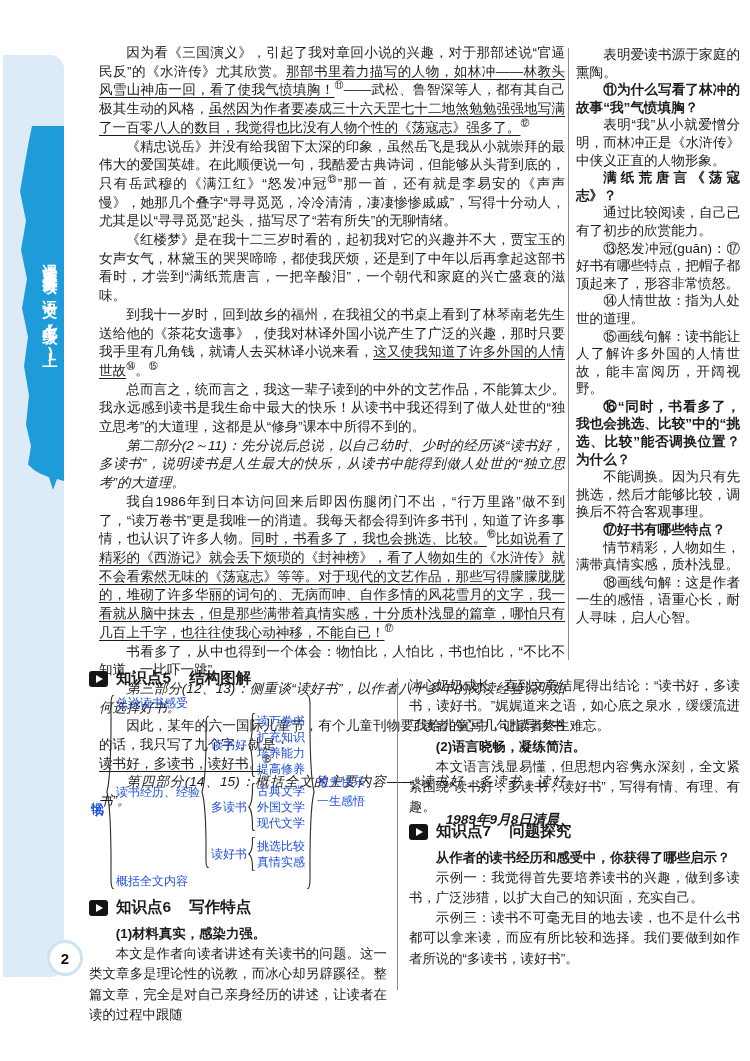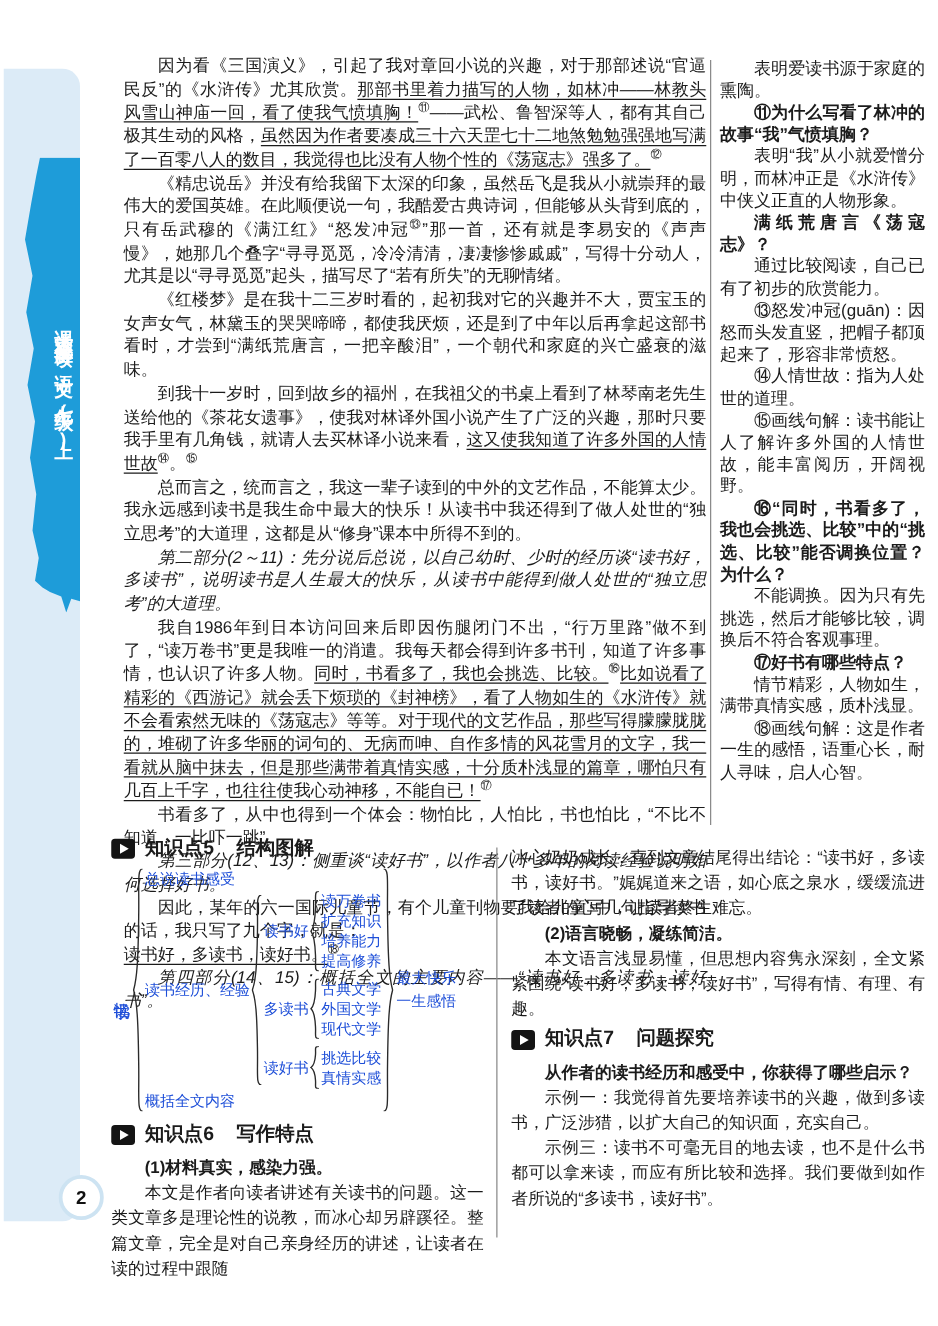--- a/index.html
+++ b/index.html
@@ -99,32 +99,33 @@
   <p><span>《红楼梦》是在我十二三岁时看的，起初我对它的兴趣并不大，贾宝玉的女声女气，林黛玉的哭哭啼啼，都使我厌烦，还是到了中年以后再拿起这部书看时，才尝到“满纸荒唐言，一把辛酸泪”，一个朝代和家庭的兴亡盛衰的滋味。</span></p>
   <p><span>到我十一岁时，回到故乡的福州，在我祖父的书桌上看到了林琴南老先生送给他的《茶花女遗事》，使我对林译外国小说产生了广泛的兴趣，那时只要我手里有几角钱，就请人去买林译小说来看，</span><span class="u">这又使我知道了许多外国的人情世故</span><span class="sup">⑭</span><span>。</span><span class="sup">⑮</span></p>
   <p><span>总而言之，统而言之，我这一辈子读到的中外的文艺作品，不能算太少。我永远感到读书是我生命中最大的快乐！从读书中我还得到了做人处世的“独立思考”的大道理，这都是从“修身”课本中所得不到的。</span></p>
   <p class="kai"><span>第二部分(2～11)：先分说后总说，以自己幼时、少时的经历谈“读书好，多读书”，说明读书是人生最大的快乐，从读书中能得到做人处世的“独立思考”的大道理。</span></p>
   <p><span>我自1986年到日本访问回来后即因伤腿闭门不出，“行万里路”做不到了，“读万卷书”更是我唯一的消遣。我每天都会得到许多书刊，知道了许多事情，也认识了许多人物。</span><span class="u">同时，书看多了，我也会挑选、比较。</span><span class="sup">⑯</span><span class="u">比如说看了精彩的《西游记》就会丢下烦琐的《封神榜》，看了人物如生的《水浒传》就不会看索然无味的《荡寇志》等等。对于现代的文艺作品，那些写得朦朦胧胧的，堆砌了许多华丽的词句的、无病而呻、自作多情的风花雪月的文字，我一看就从脑中抹去，但是那些满带着真情实感，十分质朴浅显的篇章，哪怕只有几百上千字，也往往使我心动神移，不能自已！</span><span class="sup">⑰</span></p>
   <p><span>书看多了，从中也得到一个体会：物怕比，人怕比，书也怕比，“不比不知道，一比吓一跳”。</span></p>
   <p class="kai"><span>第三部分(12、13)：侧重谈“读好书”，以作者八十多年的阅读经验说明如何选择好书。</span></p>
   <p><span>因此，某年的六一国际儿童节，有个儿童刊物要我给儿童写几句指导读书的话，我只写了九个字，就是：</span></p>
   <p class="noindent"><span class="u">读书好，多读书，读好书。</span><span class="sup">⑱</span></p>
   <p class="kai"><span>第四部分(14、15)：概括全文的主要内容——“读书好，多读书，读好书”。</span></p>
+  <p class="date">1989年9月8日清晨</p>
 </div>
 
 <div id="divider-top" class="divider-v"></div>
 <div id="divider-bottom" class="divider-v"></div>
 
 <div class="margin-col">
   <p class="note">表明爱读书源于家庭的熏陶。</p>
   <p class="note q">⑪为什么写看了林冲的故事“我”气愤填胸？</p>
   <p class="note">表明“我”从小就爱憎分明，而林冲正是《水浒传》中侠义正直的人物形象。</p>
   <p class="note q">满纸荒唐言《荡寇志》？</p>
   <p class="note">通过比较阅读，自己已有了初步的欣赏能力。</p>
-  <p class="note">⑬怒发冲冠(guān)：因怒而头发直竖，把帽子都顶起来了，形容非常愤怒。</p>
+  <p class="note">⑬怒发冲冠(guān)：⑰好书有哪些特点，把帽子都顶起来了，形容非常愤怒。</p>
   <p class="note">⑭人情世故：指为人处世的道理。</p>
   <p class="note">⑮画线句解：读书能让人了解许多外国的人情世故，能丰富阅历，开阔视野。</p>
   <p class="note q">⑯“同时，书看多了，我也会挑选、比较”中的“挑选、比较”能否调换位置？为什么？</p>
   <p class="note">不能调换。因为只有先挑选，然后才能够比较，调换后不符合客观事理。</p>
   <p class="note q">⑰好书有哪些特点？</p>
   <p class="note">情节精彩，人物如生，满带真情实感，质朴浅显。</p>
   <p class="note">⑱画线句解：这是作者一生的感悟，语重心长，耐人寻味，启人心智。</p>
 </div>
 
 <div class="bottom-left">

